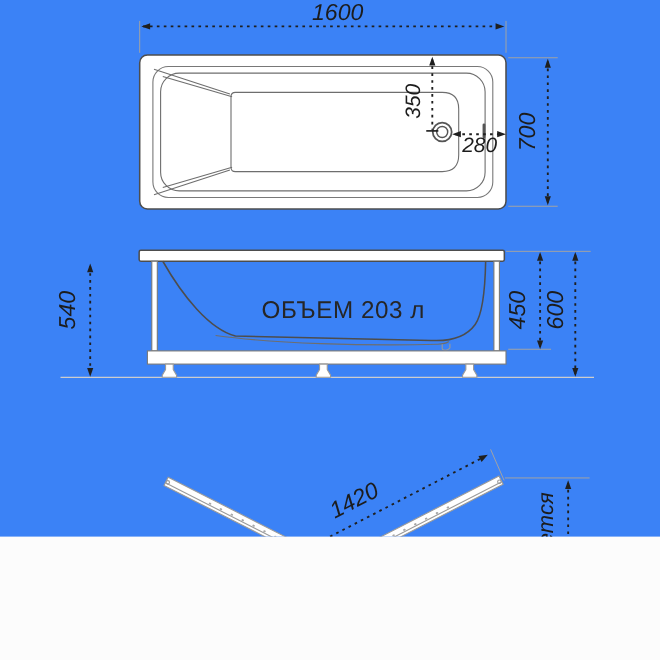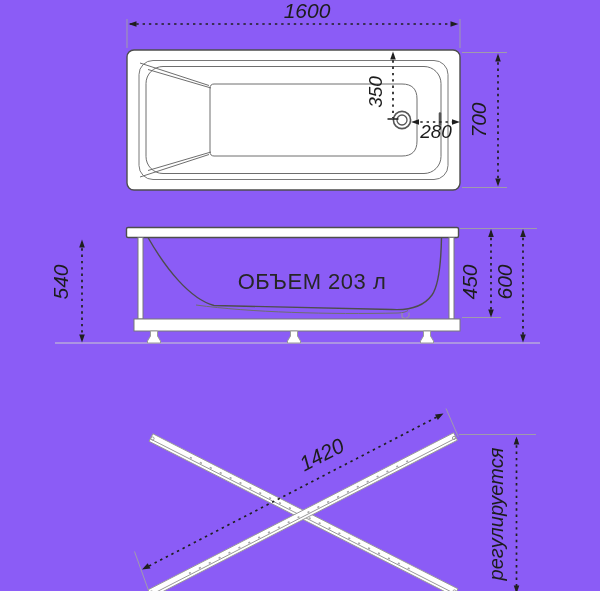--- a/index.html
+++ b/index.html
@@ -1,16 +1,16 @@
 <!DOCTYPE html>
 <html><head>
 <meta charset="utf-8">
 <style>
   html,body{margin:0;padding:0;background:#fcfcfc;}
-  .stage{position:relative;width:600px;height:591px;background:#8b5cf6;overflow:hidden;
+  .stage{position:relative;width:600px;height:488px;background:#3b82f6;overflow:hidden;
          font-family:"Liberation Sans",sans-serif;}
   svg{display:block}
   
   .ln-main{stroke:#4d4d4d;stroke-width:1.4;fill:none}
   .ln-main-f{stroke:#4d4d4d;stroke-width:1.4;fill:#ffffff}
   .ln-thin{stroke:#6e6e6e;stroke-width:1;fill:none}
   .ln-thin-f{stroke:#787878;stroke-width:1;fill:#ffffff}
   .ln-light{stroke:#9a9a9a;stroke-width:1;fill:none}
   .ln-light-f{stroke:#9a9a9a;stroke-width:1;fill:#ffffff}
   .ext{stroke:#a3a3a3;stroke-width:.9;fill:none}

